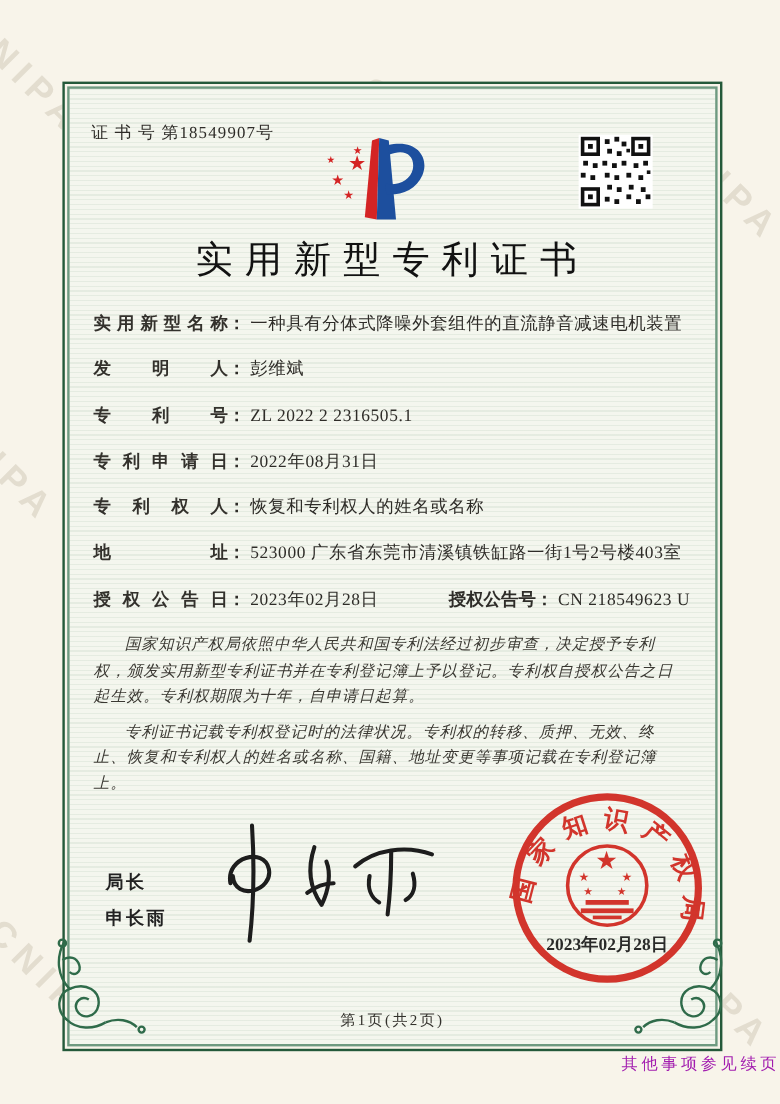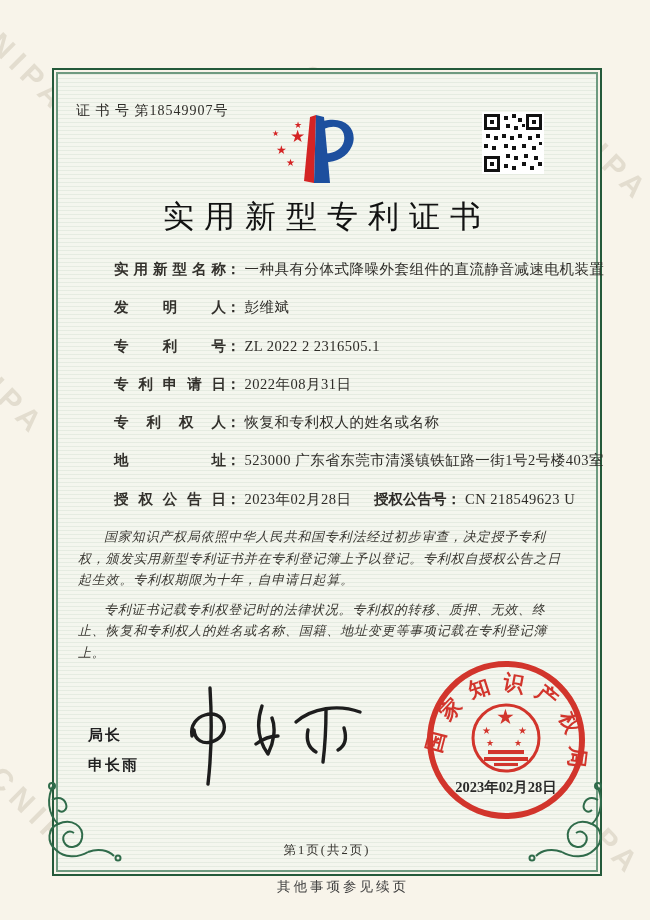--- a/index.html
+++ b/index.html
@@ -34,41 +34,41 @@
   .cert-no{position:absolute;left:18px;top:28px;font-size:14px;letter-spacing:1px;}
   .logo{position:absolute;left:206px;top:34px;}
   .qr{position:absolute;left:424px;top:38px;}
   .title{
     position:absolute;left:0;right:0;top:122px;text-align:center;
     font-size:31px;font-weight:normal;letter-spacing:10px;color:#121212;
   }
   .frow{position:absolute;left:20px;right:18px;font-size:14.5px;white-space:nowrap;}
   .flabel{
     display:inline-block;width:112px;vertical-align:top;
-    text-align:justify;text-align-last:justify;font-weight:bold;color:#33312c;margin-left:36px;
+    text-align:justify;text-align-last:justify;font-weight:bold;color:#33312c;
   }
   .fcolon{display:inline-block;font-weight:bold;margin-right:4px;}
   .fvalue{letter-spacing:0.5px;}
   .frow2-pair{position:absolute;left:296px;top:0;}
   .paras{position:absolute;left:20px;right:20px;top:452px;
     font-size:13px;line-height:21.5px;font-style:italic;color:#3a3832;letter-spacing:0.8px;}
   .paras p{margin:0 11px 8px 0;text-indent:2em;}
   .sig-role{position:absolute;left:30px;top:652px;font-size:15px;font-weight:bold;
     font-family:"Liberation Sans","DejaVu Sans",sans-serif;letter-spacing:2px;color:#222;}
   .sig-name{position:absolute;left:30px;top:682px;font-size:15px;font-weight:bold;
     font-family:"Liberation Sans","DejaVu Sans",sans-serif;letter-spacing:2px;color:#222;}
   .sig-script{position:absolute;left:108px;top:606px;}
   .seal{position:absolute;left:366px;top:584px;}
   .page-num{position:absolute;left:0;right:0;top:768px;text-align:center;
     font-size:12.5px;letter-spacing:2px;color:#33312c;}
   .flourish{position:absolute;z-index:3;}
   .flourish.bl{left:44px;top:778px;}
   .flourish.br{right:44px;top:778px;transform:scaleX(-1);}
-  .foot-note{position:absolute;left:0;right:0;top:878px;text-align:center;
-    font-size:13.5px;letter-spacing:3px;color:#404040;z-index:2;margin-left:36px;}
+  .foot-note{position:absolute;left:0;right:0;top:878px;text-align:right;
+    font-size:13.5px;letter-spacing:3px;color:#a21caf;z-index:2;margin-left:36px;}
 </style>
 </head>
 <body>
 
 <div class="page">
 
   <span class="wm" style="left:-14px;top:6px">CNIPA</span>
   <span class="wm" style="left:316px;top:58px">CNIPA</span>
   <span class="wm" style="left:568px;top:96px">CNIPA</span>
   <span class="wm" style="left:-36px;top:330px">CNIPA</span>

